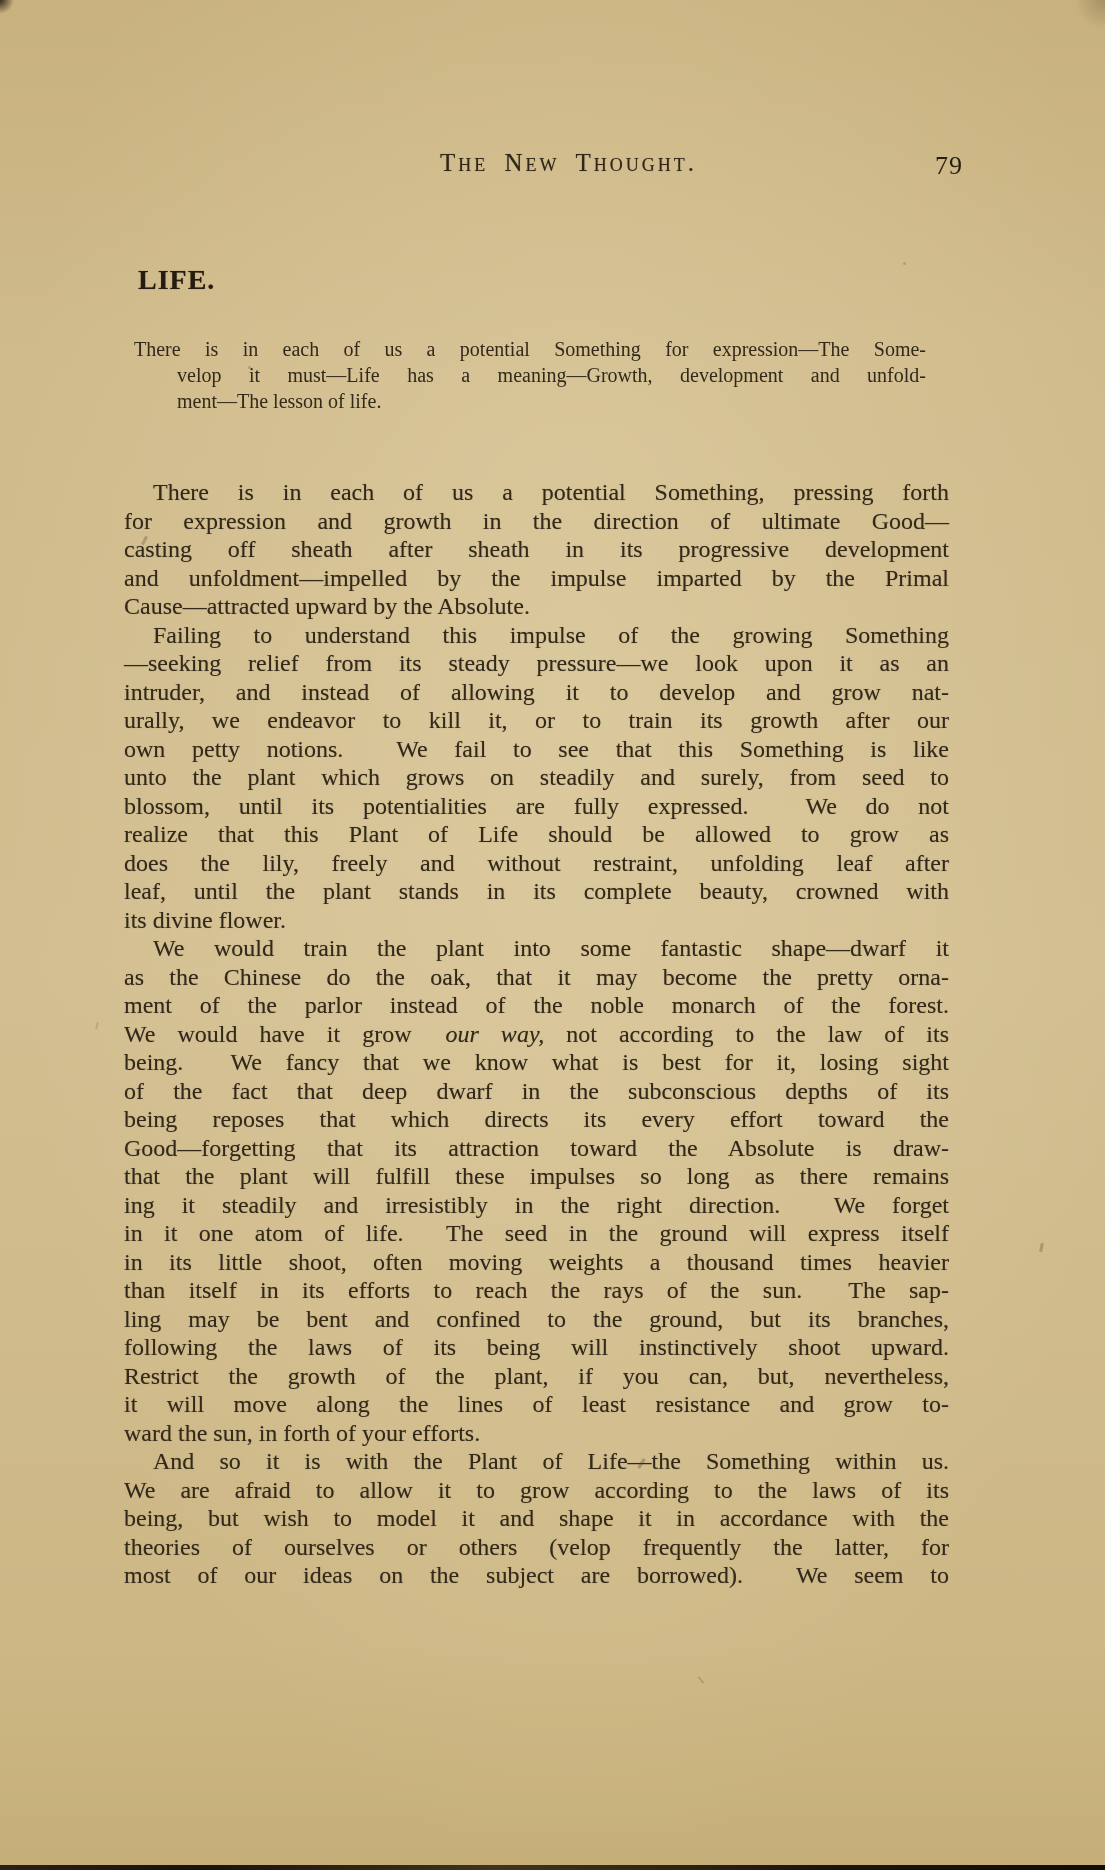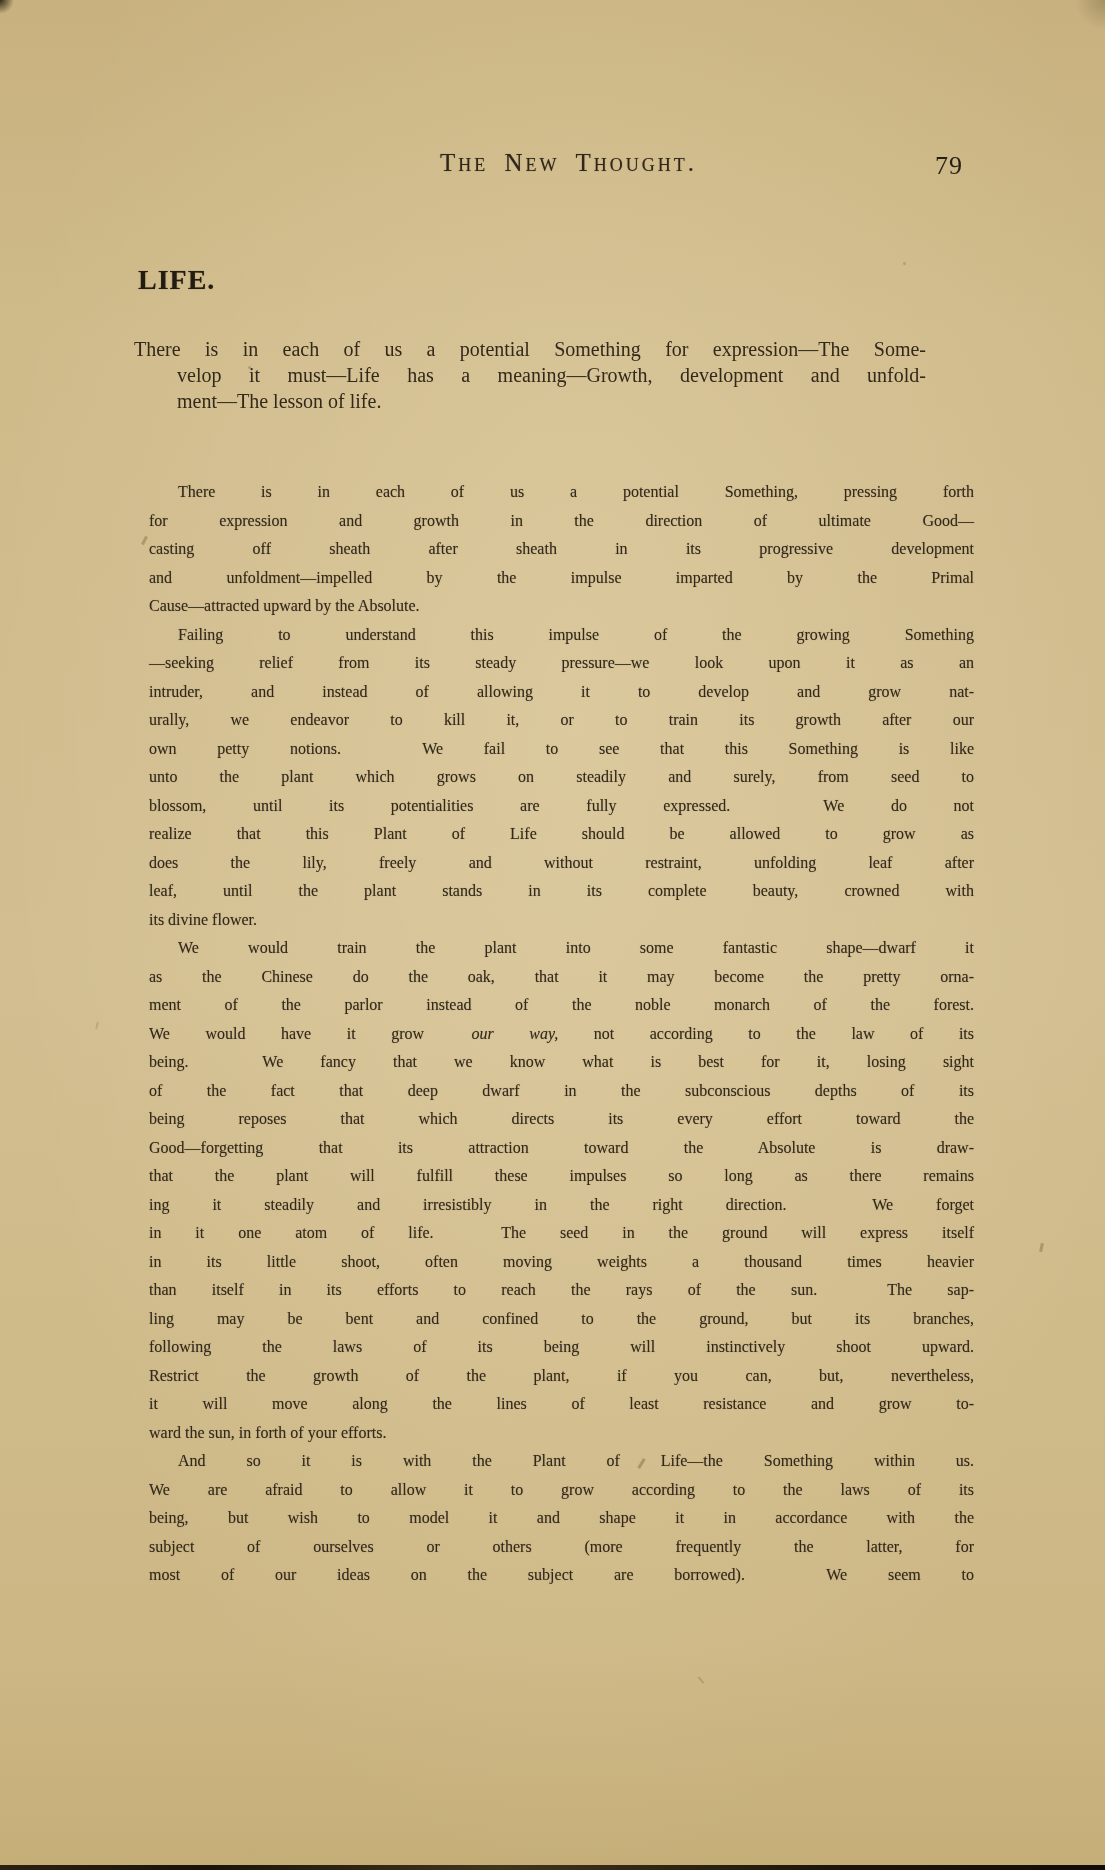--- a/index.html
+++ b/index.html
@@ -61,23 +61,23 @@
   }
   .synopsis {
     position: absolute; left: 134px; top: 336px;
     width: 792px;
     font-size: 20px;
     color: #33291b;
   }
   .synopsis .line { line-height: 26px; }
   .synopsis .line.rest { padding-left: 43px; }
   .body-text {
-    position: absolute; left: 149px; top: 478px;
+    position: absolute; left: 124px; top: 478px;
     width: 825px;
-    font-size: 16px;
+    font-size: 24px;
     color: #33291b;
     text-shadow: 0 0 1px rgba(51,41,27,0.35);
   }
   .body-text .line { line-height: 28.5px; }
   .body-text .paragraph .line.first { padding-left: 29px; }
   .line.just { text-align: justify; text-align-last: justify; }
   .line i { font-style: italic; margin-left: 12px; }
 </style>
 </head>
 <body>
@@ -135,21 +135,21 @@
         <div class="line just rest"><span>ling may be bent and confined to the ground, but its branches,</span></div>
         <div class="line just rest"><span>following the laws of its being will instinctively shoot upward.</span></div>
         <div class="line just rest"><span>Restrict the growth of the plant, if you can, but, nevertheless,</span></div>
         <div class="line just rest"><span>it will move along the lines of least resistance and grow to-</span></div>
         <div class="line rest"><span>ward the sun, in forth of your efforts.</span></div>
       </div>
       <div class="paragraph">
         <div class="line just first"><span>And so it is with the Plant of Life—the Something within us.</span></div>
         <div class="line just rest"><span>We are afraid to allow it to grow according to the laws of its</span></div>
         <div class="line just rest"><span>being, but wish to model it and shape it in accordance with the</span></div>
-        <div class="line just rest"><span>subject of ourselves or others (more frequently the latter, for</span></div>
+        <div class="line just rest"><span>theories of ourselves or others (velop frequently the latter, for</span></div>
         <div class="line just rest"><span>most of our ideas on the subject are borrowed).&nbsp; We seem to</span></div>
       </div>
     </div>
 
   <span class="speck s1"></span>
   <span class="speck s2"></span>
   <span class="speck s3"></span>
   <span class="speck s4"></span>
   <span class="speck s5"></span>
   <span class="speck s6"></span>

